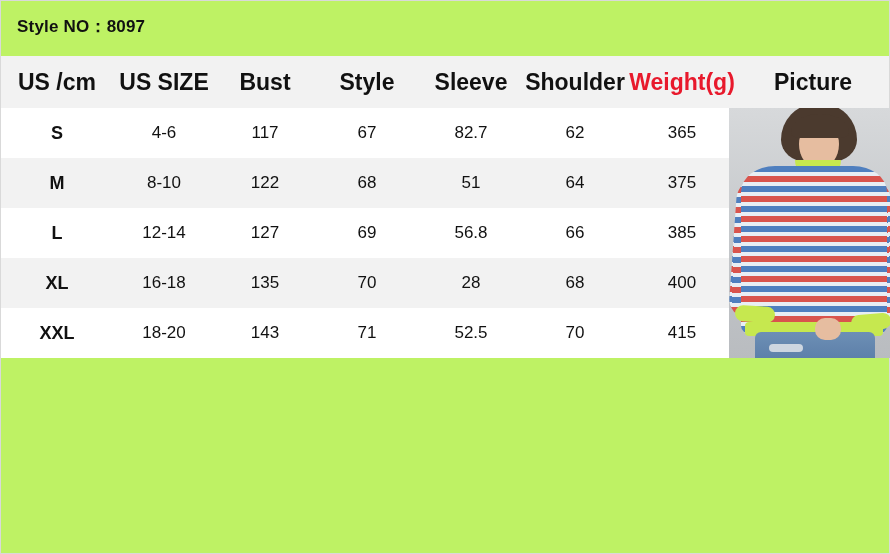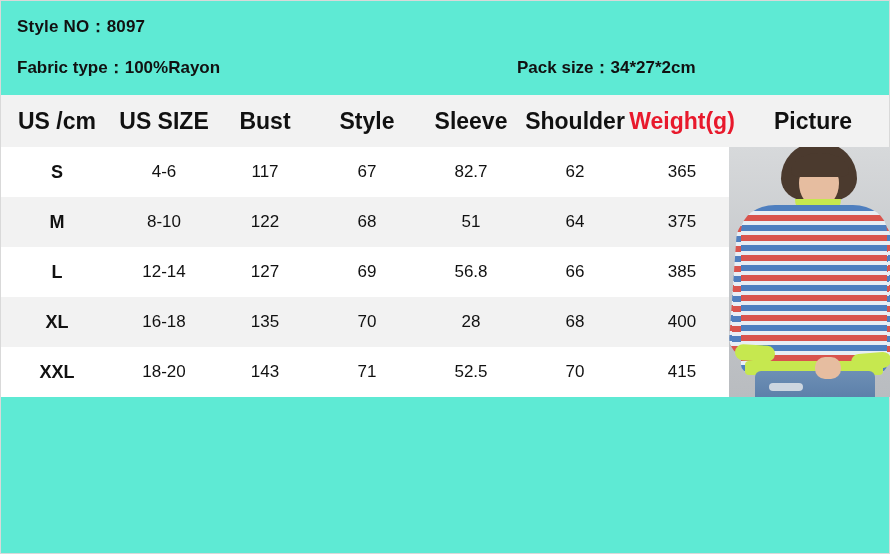--- a/index.html
+++ b/index.html
@@ -13,21 +13,21 @@
     font-family: "Liberation Sans", sans-serif;
     color: #111111;
     overflow: hidden;
   }
   .page {
     position: relative;
     width: 890px;
     height: 554px;
     box-sizing: border-box;
     border: 1px solid #d9d9d9;
-    background: #5eead4;
+    background: #bef264;
   }
   .header-block {
     padding: 14px 16px 0 16px;
   }
   .style-line {
     font-size: 17px;
     font-weight: bold;
     letter-spacing: 0.2px;
     margin-bottom: 18px;
   }
@@ -264,28 +264,20 @@
   }
 </style>
 </head>
 <body>
 
 <div class="page">
 
   <div class="header-block">
     <div class="style-line">
       <span>Style NO：</span><span>8097</span>
-    </div>
-    <div class="meta-line">
-      <div class="meta-left">
-        <span class="label">Fabric type：</span><span class="value">100%Rayon</span>
-      </div>
-      <div class="meta-right">
-        <span class="label">Pack size：</span><span class="value">34*27*2cm</span>
-      </div>
     </div>
   </div>
 
   <table class="size-table">
     <colgroup>
       <col style="width:112px">
       <col style="width:102px">
       <col style="width:100px">
       <col style="width:104px">
       <col style="width:104px">

